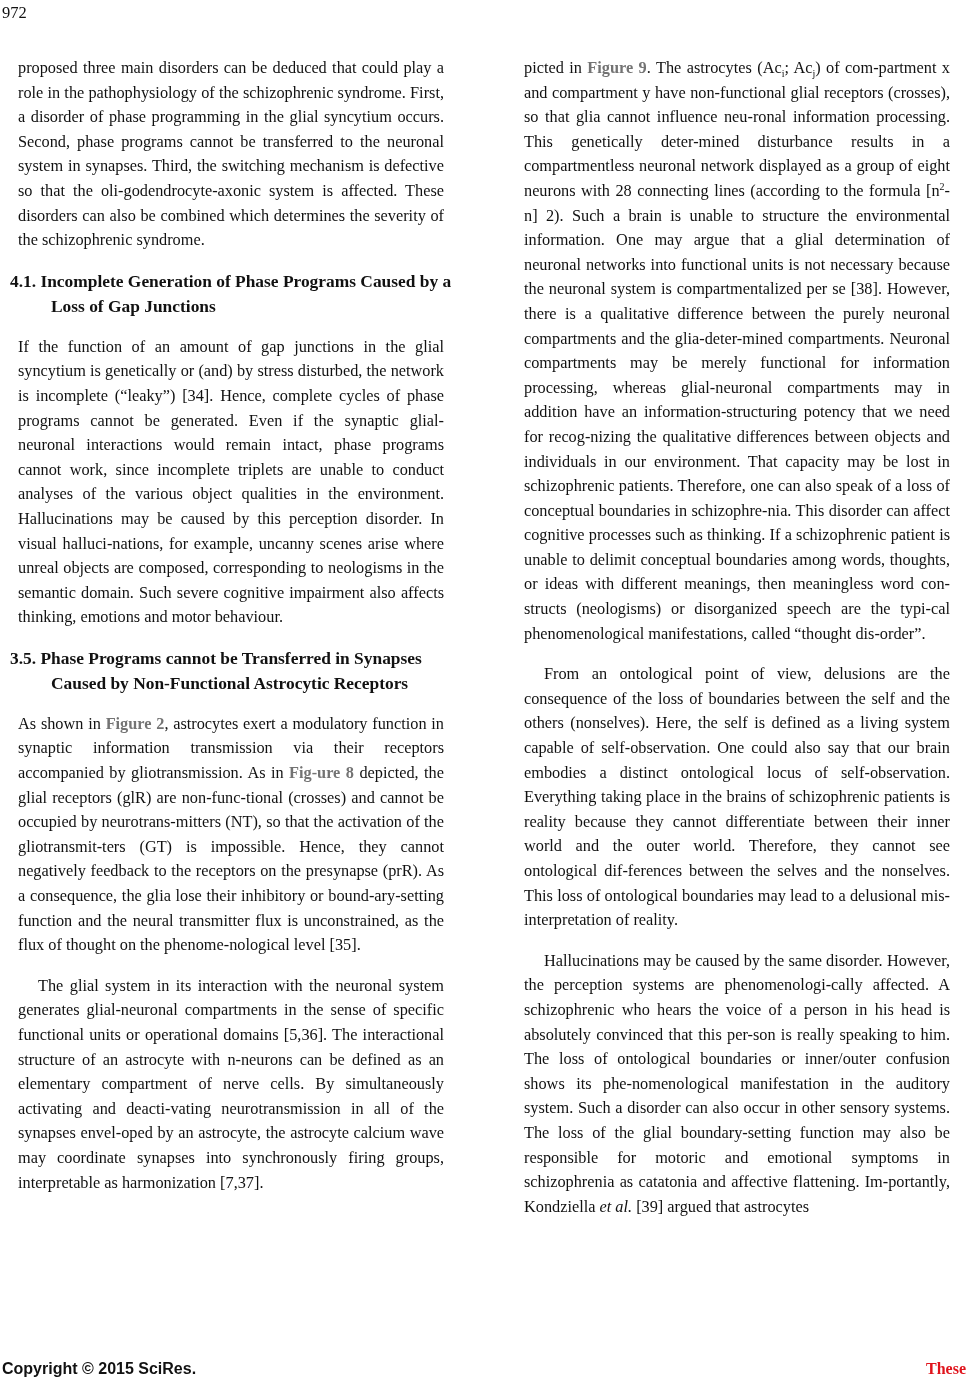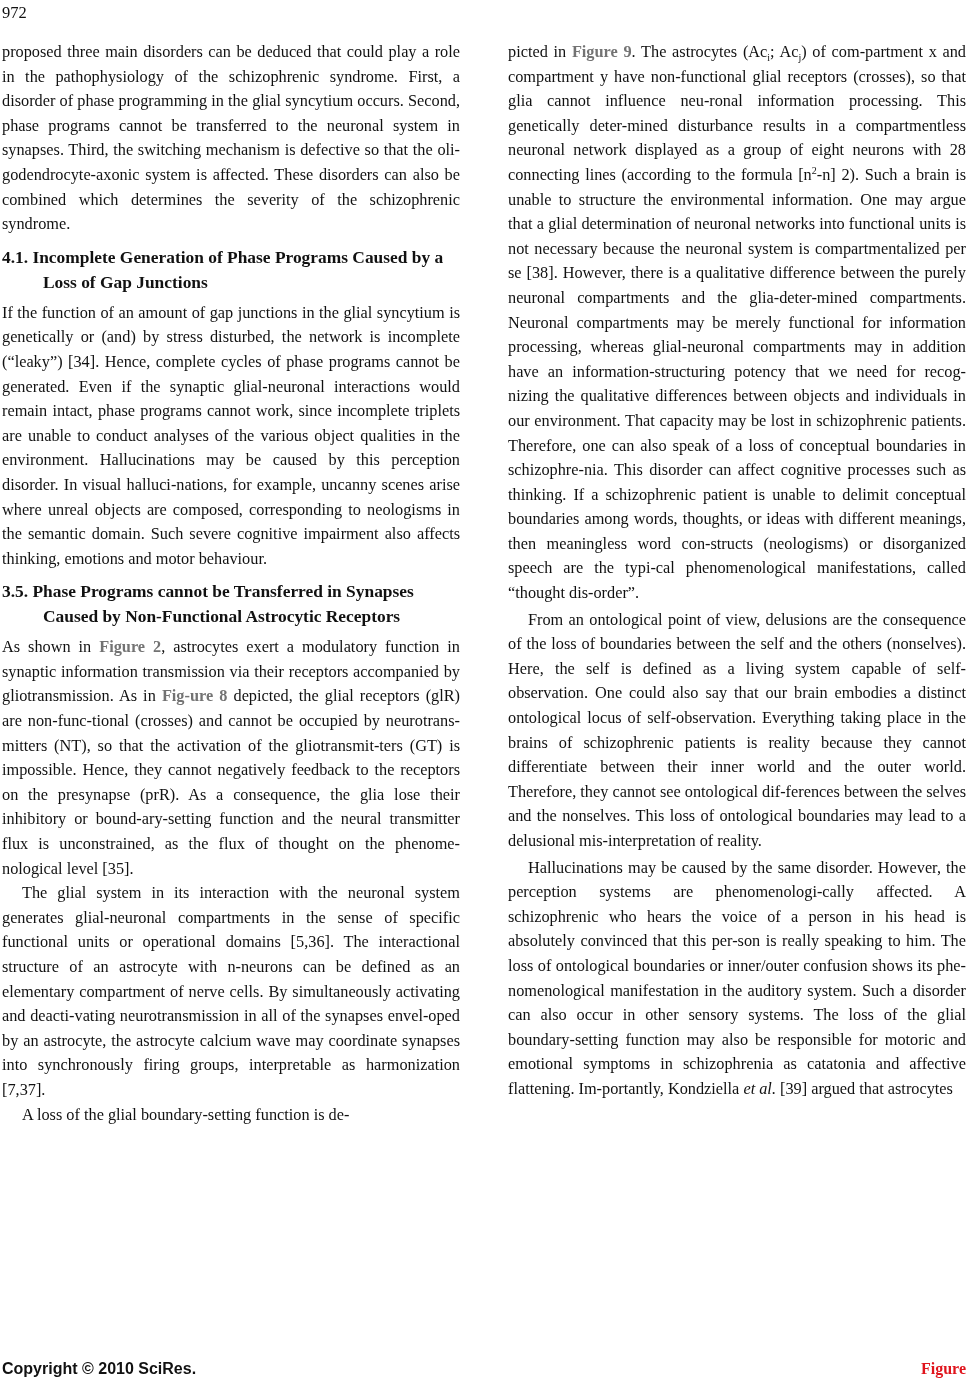--- a/index.html
+++ b/index.html
@@ -13,26 +13,26 @@
   }
   .running-head .page-no { position: absolute; left: 2px; top: 0; }
   .running-head .citation { position: absolute; left: 100px; top: 0; }
   .col {
     position: absolute; top: 40px; width: 458px;
     font-size: 16.3px; line-height: 24.6px; text-align: justify;
     hyphens: manual;
   }
   .col-left { left: 2px; }
   .col-right { left: 508px; }
-  .col p { margin: 0; }
+  .col p { margin: 16px; }
   .col p.indent { text-indent: 20px; }
   .col p.gap { margin-top: 2px; }
   h3 {
     font-family: "Liberation Serif", serif; font-weight: bold;
-    font-size: 17.4px; line-height: 25px; margin: 8px 0 6px 0;
+    font-size: 17.4px; line-height: 25px; margin: 8px 0 6px 8px;
     text-align: left; padding-left: 41px; text-indent: -41px;
   }
   .ref-link { color: #737373; font-weight: bold; }
   sub, sup { font-size: 10px; line-height: 0; }
   em { }
   .footer {
     position: absolute; top: 1360px; left: 0; width: 968px; height: 22px;
   }
   .footer .copyright {
     position: absolute; left: 2px; top: 0;
@@ -50,25 +50,24 @@
   <span class="page-no">972</span>
 </div>
 
 <div class="col col-left">
   <p>proposed three main disorders can be deduced that could play a role in the pathophysiology of the schizophrenic syndrome. First, a disorder of phase programming in the glial syncytium occurs. Second, phase programs cannot be transferred to the neuronal system in synapses. Third, the switching mechanism is defective so that the oli-godendrocyte-axonic system is affected. These disorders can also be combined which determines the severity of the schizophrenic syndrome.</p>
   <h3>4.1. Incomplete Generation of Phase Programs Caused by a Loss of Gap Junctions</h3>
   <p>If the function of an amount of gap junctions in the glial syncytium is genetically or (and) by stress disturbed, the network is incomplete (“leaky”) [34]. Hence, complete cycles of phase programs cannot be generated. Even if the synaptic glial-neuronal interactions would remain intact, phase programs cannot work, since incomplete triplets are unable to conduct analyses of the various object qualities in the environment. Hallucinations may be caused by this perception disorder. In visual halluci-nations, for example, uncanny scenes arise where unreal objects are composed, corresponding to neologisms in the semantic domain. Such severe cognitive impairment also affects thinking, emotions and motor behaviour.</p>
   <h3>3.5. Phase Programs cannot be Transferred in Synapses Caused by Non-Functional Astrocytic Receptors</h3>
   <p><span>As shown in </span><a class="ref-link">Figure 2</a><span>, astrocytes exert a modulatory function in synaptic information transmission via their receptors accompanied by gliotransmission. As in </span><a class="ref-link">Fig-ure 8</a><span> depicted, the glial receptors (glR) are non-func-tional (crosses) and cannot be occupied by neurotrans-mitters (NT), so that the activation of the gliotransmit-ters (GT) is impossible. Hence, they cannot negatively feedback to the receptors on the presynapse (prR). As a consequence, the glia lose their inhibitory or bound-ary-setting function and the neural transmitter flux is unconstrained, as the flux of thought on the phenome-nological level [35].</span></p>
   <p class="indent">The glial system in its interaction with the neuronal system generates glial-neuronal compartments in the sense of specific functional units or operational domains [5,36]. The interactional structure of an astrocyte with n-neurons can be defined as an elementary compartment of nerve cells. By simultaneously activating and deacti-vating neurotransmission in all of the synapses envel-oped by an astrocyte, the astrocyte calcium wave may coordinate synapses into synchronously firing groups, interpretable as harmonization [7,37].</p>
-  <p class="indent">A loss of the glial boundary-setting function is de-</p>
 </div>
 
 <div class="col col-right">
   <p><span>picted in </span><a class="ref-link">Figure 9</a><span>. The astrocytes (Ac</span><sub>i</sub><span>; Ac</span><sub>j</sub><span>) of com-partment x and compartment y have non-functional glial receptors (crosses), so that glia cannot influence neu-ronal information processing. This genetically deter-mined disturbance results in a compartmentless neuronal network displayed as a group of eight neurons with 28 connecting lines (according to the formula [n</span><sup>2</sup><span>-n] 2). Such a brain is unable to structure the environmental information. One may argue that a glial determination of neuronal networks into functional units is not necessary because the neuronal system is compartmentalized per se [38]. However, there is a qualitative difference between the purely neuronal compartments and the glia-deter-mined compartments. Neuronal compartments may be merely functional for information processing, whereas glial-neuronal compartments may in addition have an information-structuring potency that we need for recog-nizing the qualitative differences between objects and individuals in our environment. That capacity may be lost in schizophrenic patients. Therefore, one can also speak of a loss of conceptual boundaries in schizophre-nia. This disorder can affect cognitive processes such as thinking. If a schizophrenic patient is unable to delimit conceptual boundaries among words, thoughts, or ideas with different meanings, then meaningless word con-structs (neologisms) or disorganized speech are the typi-cal phenomenological manifestations, called “thought dis-order”.</span></p>
   <p class="indent gap">From an ontological point of view, delusions are the consequence of the loss of boundaries between the self and the others (nonselves). Here, the self is defined as a living system capable of self-observation. One could also say that our brain embodies a distinct ontological locus of self-observation. Everything taking place in the brains of schizophrenic patients is reality because they cannot differentiate between their inner world and the outer world. Therefore, they cannot see ontological dif-ferences between the selves and the nonselves. This loss of ontological boundaries may lead to a delusional mis-interpretation of reality.</p>
   <p class="indent gap"><span>Hallucinations may be caused by the same disorder. However, the perception systems are phenomenologi-cally affected. A schizophrenic who hears the voice of a person in his head is absolutely convinced that this per-son is really speaking to him. The loss of ontological boundaries or inner/outer confusion shows its phe-nomenological manifestation in the auditory system. Such a disorder can also occur in other sensory systems. The loss of the glial boundary-setting function may also be responsible for motoric and emotional symptoms in schizophrenia as catatonia and affective flattening. Im-portantly, Kondziella </span><em>et al.</em><span> [39] argued that astrocytes</span></p>
 </div>
 
 <div class="footer">
-  <span class="copyright">Copyright © 2010 SciRes.</span>
-  <span class="journal">Figure</span>
+  <span class="copyright">Copyright © 2015 SciRes.</span>
+  <span class="journal">These</span>
 </div>
 
 </body></html>

